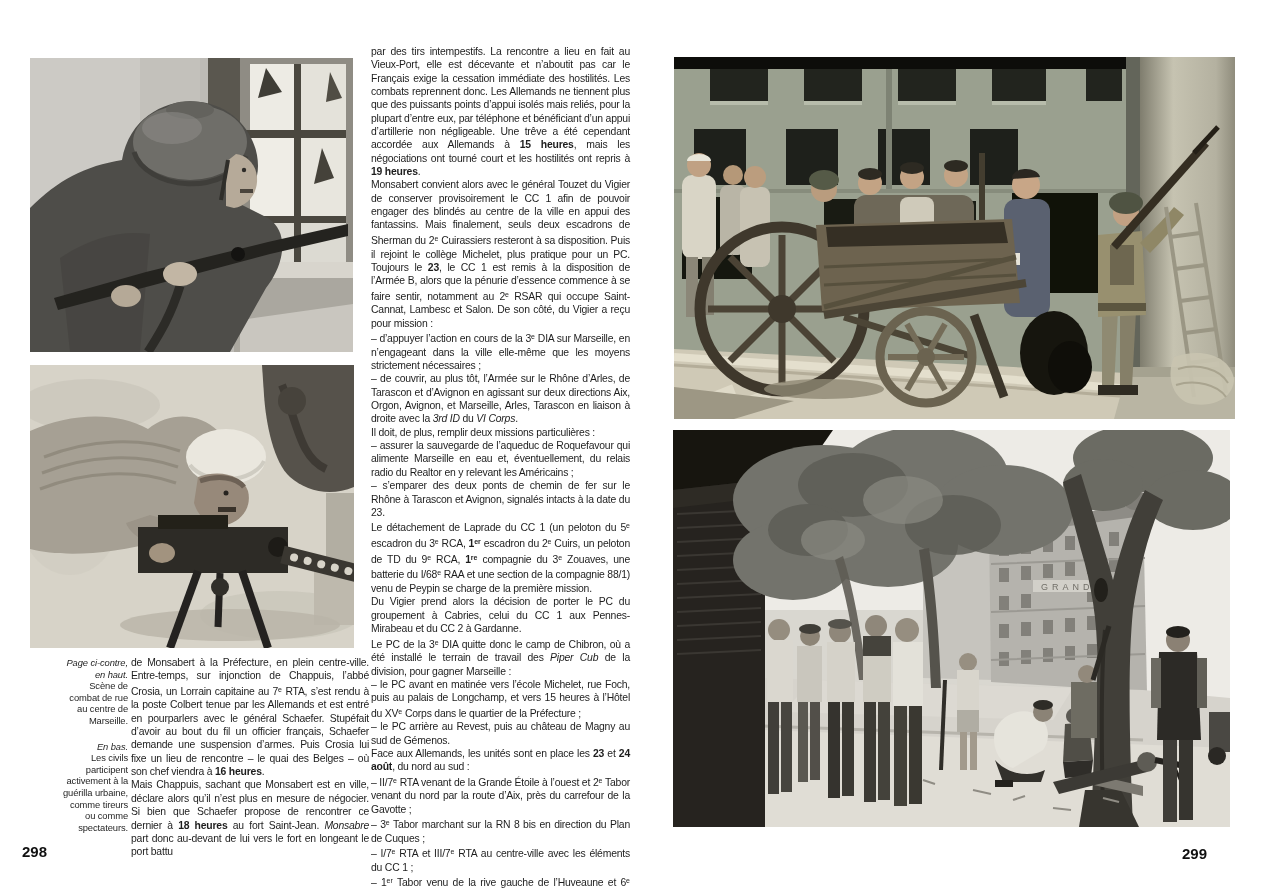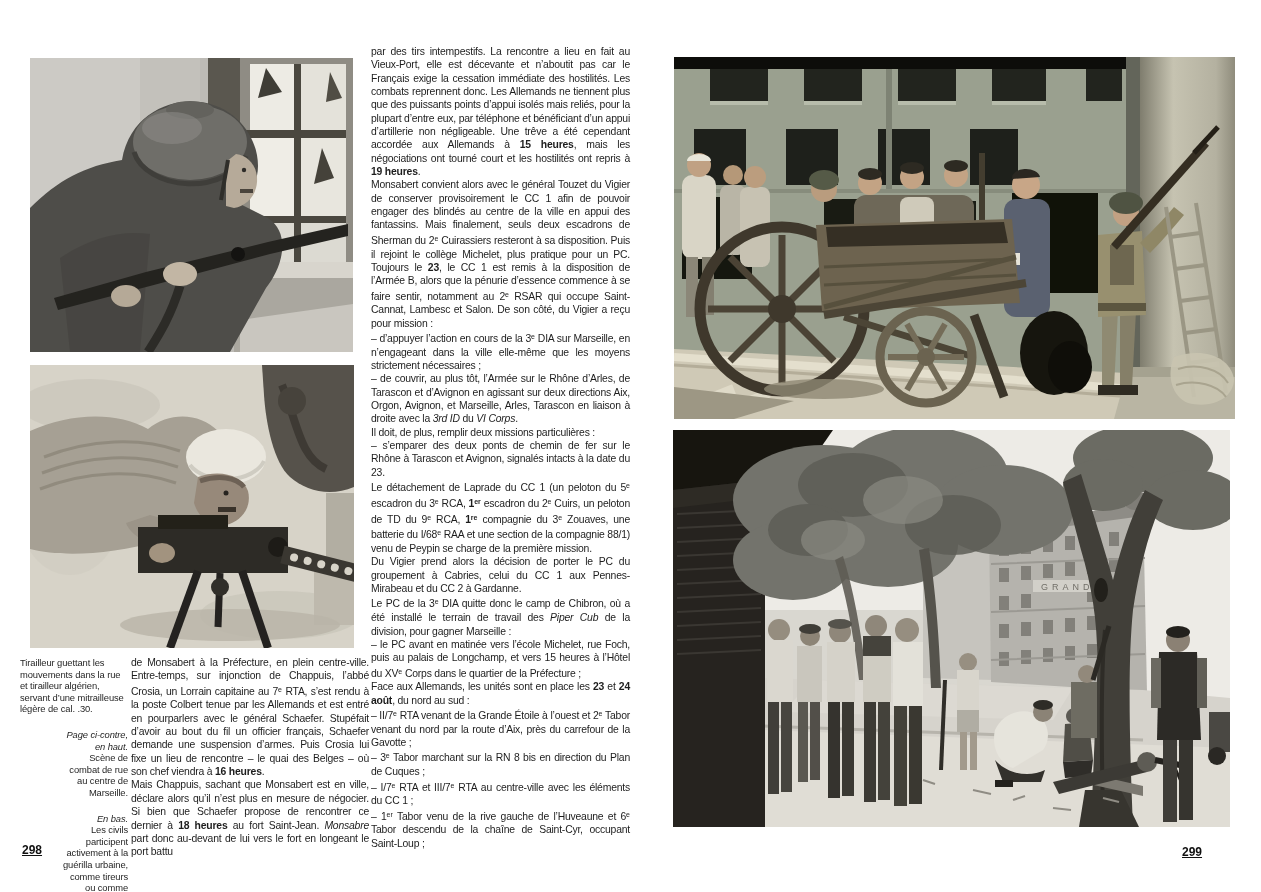--- a/index.html
+++ b/index.html
@@ -27,21 +27,21 @@
   .run-sup  { font-size:7px; vertical-align:3.4px; letter-spacing:0; }
   .run-bsup { font-size:7px; vertical-align:3.4px; font-weight:bold; letter-spacing:0; }
 
   .captions {
     position:absolute; left:20px; top:657px; width:108px;
     font-size:9.4px; line-height:11.6px; letter-spacing:-0.1px; color:#262626;
   }
   .captions .para { margin:0 0 14px 0; text-align:left; }
   .captions .para.align-right { text-align:right;margin-left:40px; }
 
-  .pagenum { position:absolute; font-size:12px; font-weight:bold; color:#101010;text-decoration:underline; }
+  .pagenum { position:absolute; font-size:15px; font-weight:bold; color:#101010; }
   #pagenum-left  { left:22px;  top:843px; }
   #pagenum-right { left:1182px; top:845px; width:50px; }
 </style>
 </head>
 <body>
 
 <div class="spread">
 
   <div class="photo" id="photo-soldier-window">
     <svg viewBox="0 0 323 294" preserveAspectRatio="none">
@@ -130,40 +130,41 @@
         <path d="M168,206 L140,283" stroke="#242220" stroke-width="8"></path>
         <path d="M212,206 L238,283" stroke="#242220" stroke-width="8"></path>
         <path d="M190,208 L188,262" stroke="#242220" stroke-width="7"></path>
         <circle cx="190" cy="222" r="9" fill="#302e29"></circle>
         <ellipse cx="132" cy="188" rx="13" ry="10" fill="#a2937f"></ellipse>
       </g>
     </svg>
   </div>
 
   <div class="captions">
-      <p class="para align-left"><span>Tirailleur guettant les mouvements dans la rue et tirailleur algérien, servant d’une mitrailleuse légère de cal. .30.</span></p>
       <p class="para align-right"><span class="run-i">Page ci-contre, en haut.</span><br><span>Scène de combat de rue au centre de Marseille.</span></p>
       <p class="para align-right"><span class="run-i">En bas.</span><br><span>Les civils participent activement à la guérilla urbaine, comme tireurs ou comme spectateurs.</span></p>
     </div>
 
   <div class="textcol" id="col-mid">
       <p class="para"><span>de Monsabert à la Préfecture, en plein centre-ville. Entre-temps, sur injonction de Chappuis, l’abbé Crosia, un Lorrain capitaine au 7</span><span class="run-sup">e</span><span> RTA, s’est rendu à la poste Colbert tenue par les Allemands et est entré en pourparlers avec le général Schaefer. Stupéfait d’avoir au bout du fil un officier français, Schaefer demande une suspension d’armes. Puis Crosia lui fixe un lieu de rencontre – le quai des Belges – où son chef viendra à </span><span class="run-b">16 heures</span><span>.</span></p>
       <p class="para"><span>Mais Chappuis, sachant que Monsabert est en ville, déclare alors qu’il n’est plus en mesure de négocier. Si bien que Schaefer propose de rencontrer ce dernier à </span><span class="run-b">18 heures</span><span> au fort Saint-Jean. </span><span class="run-i">Monsabre</span><span> part donc au-devant de lui vers le fort en longeant le port battu</span></p>
     </div>
   <div class="textcol" id="col-main">
       <p class="para"><span>par des tirs intempestifs. La rencontre a lieu en fait au Vieux-Port, elle est décevante et n’aboutit pas car le Français exige la cessation immédiate des hostilités. Les combats reprennent donc. Les Allemands ne tiennent plus que des puissants points d’appui isolés mais reliés, pour la plupart d’entre eux, par téléphone et bénéficiant d’un appui d’artillerie non négligeable. Une trêve a été cependant accordée aux Allemands à </span><span class="run-b">15 heures</span><span>, mais les négociations ont tourné court et les hostilités ont repris à </span><span class="run-b">19 heures</span><span>.</span></p>
       <p class="para"><span>Monsabert convient alors avec le général Touzet du Vigier de conserver provisoirement le CC 1 afin de pouvoir engager des blindés au centre de la ville en appui des fantassins. Mais finalement, seuls deux escadrons de Sherman du 2</span><span class="run-sup">e</span><span> Cuirassiers resteront à sa disposition. Puis il rejoint le collège Michelet, plus pratique pour un PC. Toujours le </span><span class="run-b">23</span><span>, le CC 1 est remis à la disposition de l’Armée B, alors que la pénurie d’essence commence à se faire sentir, notamment au 2</span><span class="run-sup">e</span><span> RSAR qui occupe Saint-Cannat, Lambesc et Salon. De son côté, du Vigier a reçu pour mission :</span></p>
       <p class="para"><span>– d’appuyer l’action en cours de la 3</span><span class="run-sup">e</span><span> DIA sur Marseille, en n’engageant dans la ville elle-même que les moyens strictement nécessaires ;</span></p>
       <p class="para"><span>– de couvrir, au plus tôt, l’Armée sur le Rhône d’Arles, de Tarascon et d’Avignon en agissant sur deux directions Aix, Orgon, Avignon, et Marseille, Arles, Tarascon en liaison à droite avec la </span><span class="run-i">3rd ID</span><span> du </span><span class="run-i">VI Corps</span><span>.</span></p>
       <p class="para"><span>Il doit, de plus, remplir deux missions particulières :</span></p>
+      <p class="para"><span>– assurer la sauvegarde de l’aqueduc de Roquefavour qui alimente Marseille en eau et, éventuellement, du relais radio du Realtor en y relevant les Américains ;</span></p>
       <p class="para"><span>– s’emparer des deux ponts de chemin de fer sur le Rhône à Tarascon et Avignon, signalés intacts à la date du 23.</span></p>
       <p class="para"><span>Le détachement de Laprade du CC 1 (un peloton du 5</span><span class="run-sup">e</span><span> escadron du 3</span><span class="run-sup">e</span><span> RCA, </span><span class="run-b">1</span><span class="run-bsup">er</span><span> escadron du 2</span><span class="run-sup">e</span><span> Cuirs, un peloton de TD du 9</span><span class="run-sup">e</span><span> RCA, </span><span class="run-b">1</span><span class="run-bsup">re</span><span> compagnie du 3</span><span class="run-sup">e</span><span> Zouaves, une batterie du I/68</span><span class="run-sup">e</span><span> RAA et une section de la compagnie 88/1) venu de Peypin se charge de la première mission.</span></p>
       <p class="para"><span>Du Vigier prend alors la décision de porter le PC du groupement à Cabries, celui du CC 1 aux Pennes-Mirabeau et du CC 2 à Gardanne.</span></p>
       <p class="para"><span>Le PC de la 3</span><span class="run-sup">e</span><span> DIA quitte donc le camp de Chibron, où a été installé le terrain de travail des </span><span class="run-i">Piper Cub</span><span> de la division, pour gagner Marseille :</span></p>
       <p class="para"><span>– le PC avant en matinée vers l’école Michelet, rue Foch, puis au palais de Longchamp, et vers 15 heures à l’Hôtel du XV</span><span class="run-sup">e</span><span> Corps dans le quartier de la Préfecture ;</span></p>
+      <p class="para"><span>– le PC arrière au Revest, puis au château de Magny au sud de Gémenos.</span></p>
       <p class="para"><span>Face aux Allemands, les unités sont en place les </span><span class="run-b">23</span><span> et </span><span class="run-b">24 août</span><span>, du nord au sud :</span></p>
       <p class="para"><span>– II/7</span><span class="run-sup">e</span><span> RTA venant de la Grande Étoile à l’ouest et 2</span><span class="run-sup">e</span><span> Tabor venant du nord par la route d’Aix, près du carrefour de la Gavotte ;</span></p>
       <p class="para"><span>– 3</span><span class="run-sup">e</span><span> Tabor marchant sur la RN 8 bis en direction du Plan de Cuques ;</span></p>
       <p class="para"><span>– I/7</span><span class="run-sup">e</span><span> RTA et III/7</span><span class="run-sup">e</span><span> RTA au centre-ville avec les éléments du CC 1 ;</span></p>
       <p class="para"><span>– 1</span><span class="run-sup">er</span><span> Tabor venu de la rive gauche de l’Huveaune et 6</span><span class="run-sup">e</span><span> Tabor descendu de la chaîne de Saint-Cyr, occupant Saint-Loup ;</span></p>
     </div>
 
   <div class="pagenum" id="pagenum-left">298</div>
 
   <div class="photo" id="photo-street-cart">

